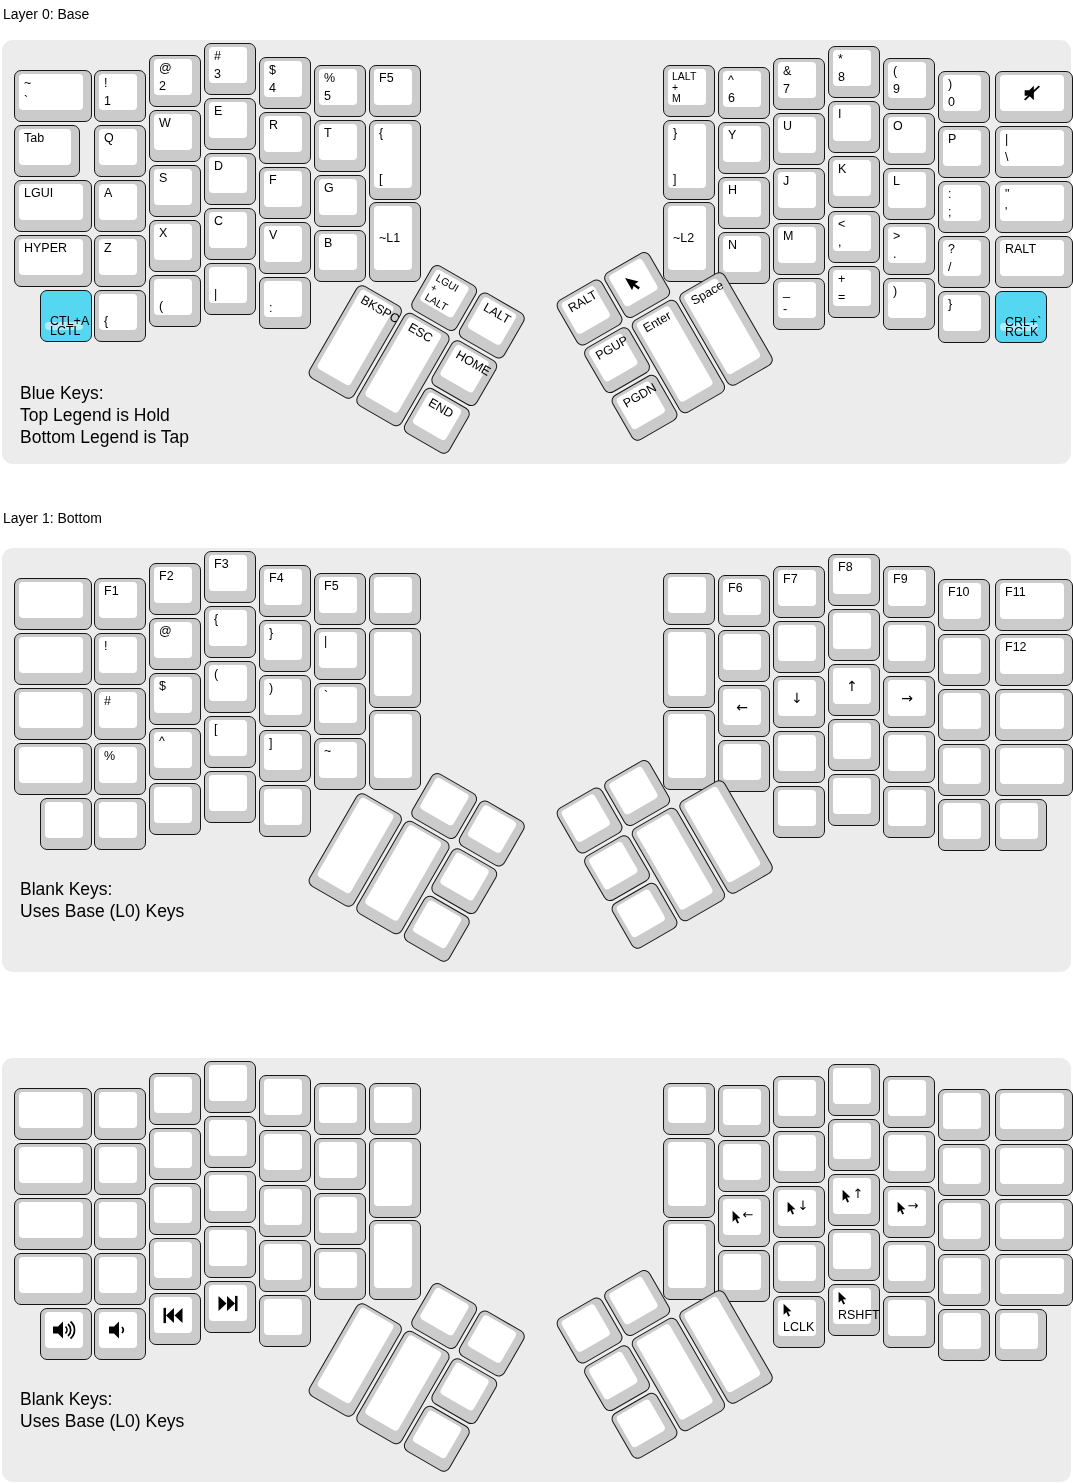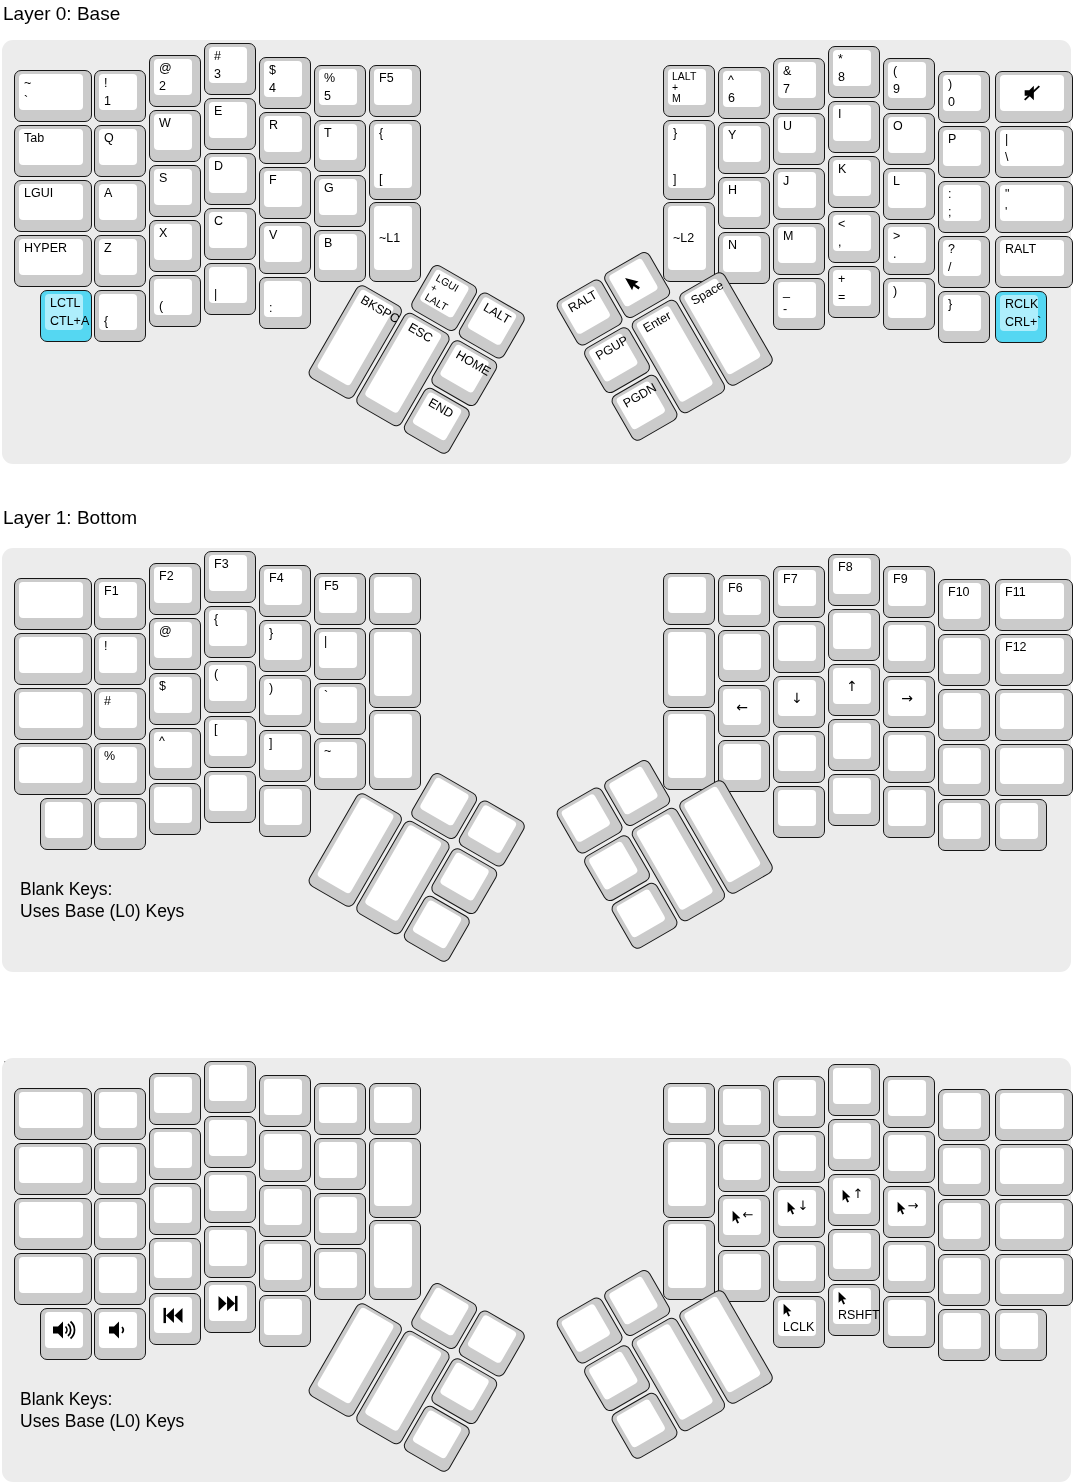--- a/index.html
+++ b/index.html
@@ -1,22 +1,22 @@
 <!DOCTYPE html>
 <html><head>
 <meta charset="utf-8">
 <style>
   html,body{margin:0;padding:0;background:#ffffff;}
   body{position:relative;width:1073px;height:1483px;font-family:"Liberation Sans",sans-serif;color:#000;}
-  .hdr{position:absolute;left:3px;font-size:19px;line-height:24px;}
+  .hdr{position:absolute;left:3px;font-size:14px;line-height:24px;}
   .panel{position:absolute;left:2px;width:1069px;height:424px;background:#ececec;border-radius:11px;}
   .key{position:absolute;background:#cbcbcb;border:1.5px solid #161616;border-radius:7px;box-sizing:border-box;}
   .key .cap{position:absolute;left:4px;top:3px;right:8px;bottom:11px;background:#ffffff;border-radius:4px;}
   .key.blue{background:#55d7f2;}
-  .key.blue .cap{background:#aeeefc;}
+  .key.blue .cap{background:#aeeefc;margin-top:28px;}
   .t{position:absolute;left:5px;top:2px;font-size:12.5px;line-height:15px;white-space:pre;}
   .t.vc{top:50%;transform:translateY(-50%);}
   .b{position:absolute;left:5px;bottom:1px;font-size:12.5px;line-height:15px;white-space:pre;}
   .lines{position:absolute;left:4px;top:2px;font-size:10.5px;line-height:11px;white-space:pre;}
   .c{position:absolute;left:0;top:0;right:0;bottom:0;display:flex;align-items:center;justify-content:center;
      font-size:14px;font-family:"DejaVu Sans",sans-serif;}
   .ic{position:absolute;left:0;top:0;right:0;bottom:0;display:flex;align-items:center;justify-content:center;gap:1px;}
   .ic .ar{font-size:13px;font-family:"DejaVu Sans",sans-serif;position:relative;top:-3px;}
   .ic.tl{left:4px;top:3px;right:auto;bottom:auto;}
   .thumb{position:absolute;transform-origin:0 0;}
@@ -27,21 +27,21 @@
 <body>
 
 <div class="hdr" style="top:2px">Layer 0: Base</div>
 <div class="panel" id="panel0" style="top:40px">
     <div class="key" style="left: 12px; top: 30px; width: 78px; height: 52px;">
       <div class="cap">
         <div class="t">~</div>
         <div class="b">`</div>
       </div>
     </div>
-    <div class="key" style="left: 12px; top: 85px; width: 78px; height: 52px;">
+    <div class="key" style="left: 12px; top: 85px; width: 66px; height: 52px;">
       <div class="cap">
         <div class="t">Tab</div>
       </div>
     </div>
     <div class="key" style="left: 12px; top: 140px; width: 78px; height: 52px;">
       <div class="cap">
         <div class="t">LGUI</div>
       </div>
     </div>
     <div class="key" style="left: 12px; top: 195px; width: 78px; height: 52px;">
@@ -440,20 +440,25 @@
       <div class="key" style="left: 55px; top: 55px; width: 52px; height: 107px;">
         <div class="cap">
           <div class="t">Enter</div>
         </div>
       </div>
       <div class="key" style="left: 110px; top: 55px; width: 52px; height: 107px;">
         <div class="cap">
           <div class="t">Space</div>
         </div>
       </div>
+    </div>
+    <div class="note" style="top: 342px;">
+      <div>Blue Keys:</div>
+      <div>Top Legend is Hold</div>
+      <div>Bottom Legend is Tap</div>
     </div>
   </div>
 
 <div class="hdr" style="top:506px">Layer 1: Bottom</div>
 <div class="panel" id="panel1" style="top:548px">
     <div class="key" style="left: 12px; top: 30px; width: 78px; height: 52px;">
       <div class="cap"></div>
     </div>
     <div class="key" style="left: 12px; top: 85px; width: 78px; height: 52px;">
       <div class="cap"></div>

